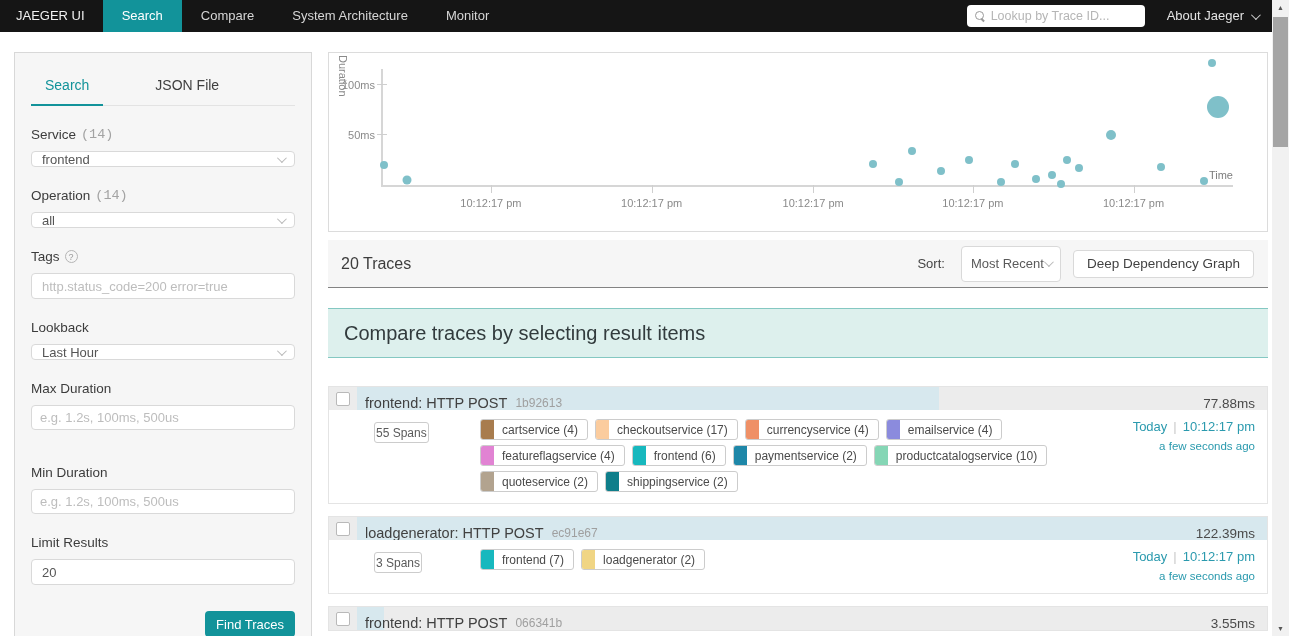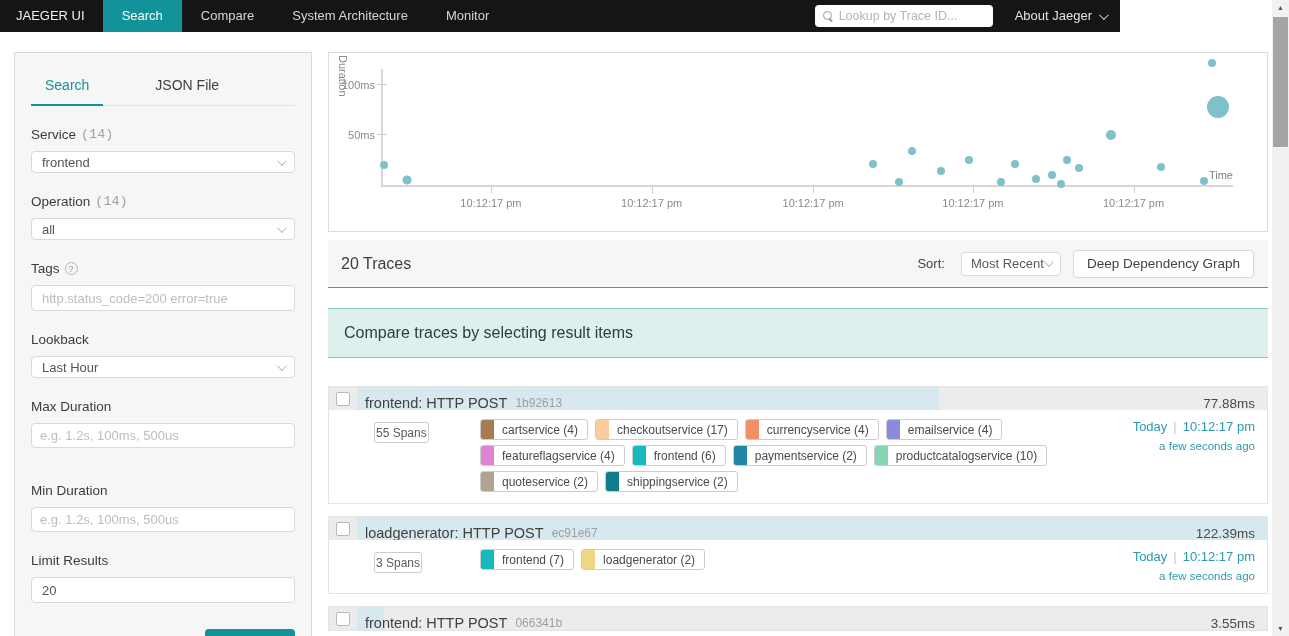--- a/index.html
+++ b/index.html
@@ -1,21 +1,21 @@
 <!DOCTYPE html>
 <html><head>
 <meta charset="utf-8">
 <style>
   * { box-sizing: border-box; margin: 0; padding: 0; }
   html,body { width:1289px; height:636px; overflow:hidden; }
   body { font-family: "Liberation Sans", sans-serif; background:#fff; color:#333; }
   .app { position:relative; width:1289px; height:636px; overflow:hidden; }
 
   
-  .navbar { position:absolute; top:0; left:0; width:1120px; height:32px; background:#151515;
+  .navbar { position:absolute; top:0; left:0; width:1272px; height:32px; background:#151515;
             display:flex; align-items:stretch; z-index:5; }
   .brand { color:#f0f0f0; font-size:13px; line-height:32px; padding:0 18px 0 16px; white-space:nowrap; }
   .nav-items { display:flex; flex:1; }
   .nav-item { color:#d6d6d6; font-size:13px; line-height:32px; padding:0 19px; cursor:pointer; white-space:nowrap; }
   .nav-item.active { background:#12939a; color:#fff; }
   .nav-search { display:flex; align-items:center; margin-right:22px; }
   .nav-search-box { display:flex; align-items:center; width:178px; height:22px; background:#fff;
                     border-radius:4px; padding:0 8px; }
   .lens { position:relative; width:10px; height:10px; margin-right:6px; flex:0 0 auto; }
   .lens::before { content:""; position:absolute; left:0; top:0; width:7px; height:7px;
@@ -41,21 +41,21 @@
   .side-panel { margin:20px 0 0 14px; width:298px; min-height:560px; background:#f6f6f6;
                 border:1px solid #d8d8d8; padding:14px 16px 18px 16px; }
   .side-tabs { display:flex; border-bottom:1px solid #e3e3e3; margin-bottom:4px; }
   .side-tab { font-size:14px; color:#3f3f3f; padding:10px 14px 11px; margin-right:38px; cursor:pointer; }
   .side-tab.active { color:#12939a; border-bottom:2px solid #12939a; margin-bottom:-1px; }
   .fgroup { margin-top:21px; }
   .flabel { font-size:13.5px; color:#3c3c3c; margin-bottom:9px; display:flex; align-items:center; gap:5px; }
   .flabel .count { color:#a3a3a3;font-family:Liberation Mono, monospace; }
   .help-icon { display:inline-flex; width:13px; height:13px; border:1px solid #b5b5b5; border-radius:50%;
                color:#9a9a9a; font-size:9px; align-items:center; justify-content:center; }
-  .selectbox { height:22px; background:#fff; border:1px solid #d9d9d9; border-radius:4px;
+  .selectbox { height:16px; background:#fff; border:1px solid #d9d9d9; border-radius:4px;
                display:flex; align-items:center; padding:0 10px; font-size:13px; color:#555; cursor:pointer; }
   .selectbox .spacer { flex:1; }
   .tinput { width:100%; height:25px; background:#fff; border:1px solid #d9d9d9; border-radius:4px;
             padding:12px 10px; font-size:13px; color:#555; font-family:"Liberation Sans",sans-serif; outline:none; }
   .tinput::placeholder { color:#bdbdbd; }
   .dur-row { display:flex; gap:14px;flex-direction:column; }
   .dur-row .fgroup { flex:1; margin-top:21px; }
   .dur-row .tinput { padding:0 8px; }
   .find-row { margin-top:26px; display:flex; justify-content:flex-end; }
   .find-btn { background:#12939a; color:#fff; border:none; border-radius:4px; height:26px;
@@ -72,31 +72,31 @@
   .ylab { position:absolute; left:-50px; width:42px; text-align:right; font-size:11px; color:#8a8a8a; }
   .ylabel-axis { position:absolute; left:8px; top:2px; writing-mode:vertical-rl; font-size:11px; color:#8a8a8a; }
   .xlabel-axis { position:absolute; right:0; bottom:4px; font-size:11px; color:#7d7d7d; }
 
   
   .results-head { margin-top:8px; height:48px; background:#f6f6f6; border-bottom:1px solid #838383;
                   display:flex; align-items:center; padding:0 14px 0 13px; }
   .results-title { font-size:16px; color:#3d3d3d; }
   .results-head .grow { flex:1; }
   .sort-label { font-size:13px; color:#454545; margin-right:16px; }
-  .sort-select { width:100px; height:24px; background:#fff; border:1px solid #d9d9d9; border-radius:4px;
+  .sort-select { width:100px; height:36px; background:#fff; border:1px solid #d9d9d9; border-radius:4px;
                  display:flex; align-items:center; padding:0 9px; font-size:13px; color:#5a5a5a;
                  margin-right:12px; cursor:pointer; }
   .sort-select .spacer { flex:1; }
   .ddg-btn { height:28px; background:#fff; border:1px solid #d9d9d9; border-radius:4px; padding:0 13px;
              font-size:13.5px; color:#424242; font-family:"Liberation Sans",sans-serif; cursor:pointer; }
 
   
   .banner { margin-top:20px; height:50px; background:#ddf0ed; border-top:1px solid #84c8c2;
             border-bottom:1px solid #84c8c2; display:flex; align-items:center; padding:0 16px;
-            font-size:16px; color:#323b3d; }
+            font-size:20px; color:#323b3d; }
 
   
   .trace-list { margin-top:28px; }
   .trace-card { border:1px solid #e4e4e4; margin-bottom:12px; background:#fff; cursor:pointer; }
   .trace-head { display:flex; height:23px; }
   .cb-cell { width:28px; flex:0 0 28px; background:#ececec; display:flex; align-items:center; justify-content:center; }
   .cb { width:14px; height:14px; background:#fff; border:1px solid #b9b9b9; border-radius:2px; cursor:pointer; }
   .head-main { position:relative; flex:1; background:#ececec; overflow:hidden; }
   .dur-bar { position:absolute; left:0; top:0; bottom:0; background:#d7e8ee; }
   .head-row { position:relative; display:flex; align-items:center; height:32px; padding:0 12px 0 8px; }

